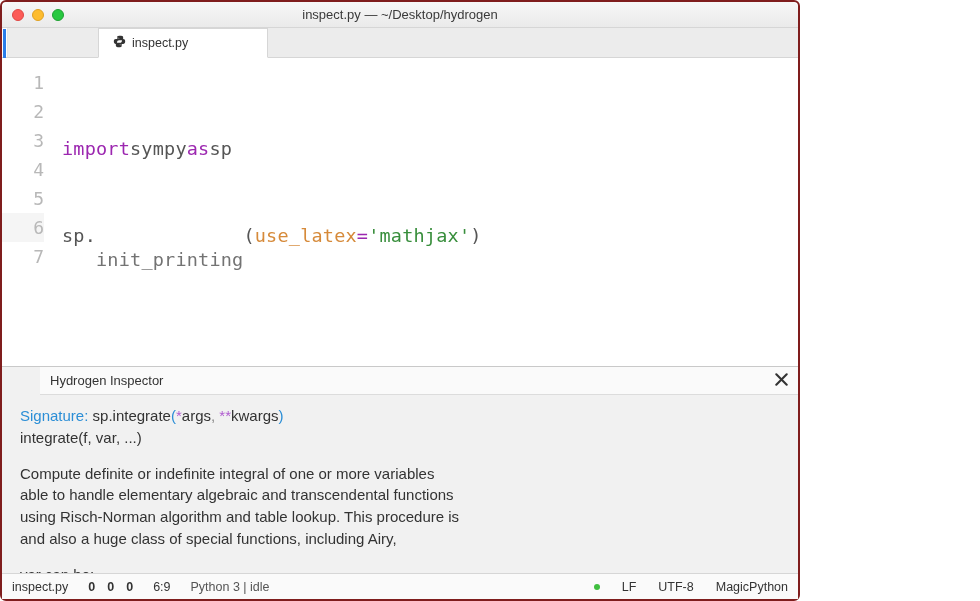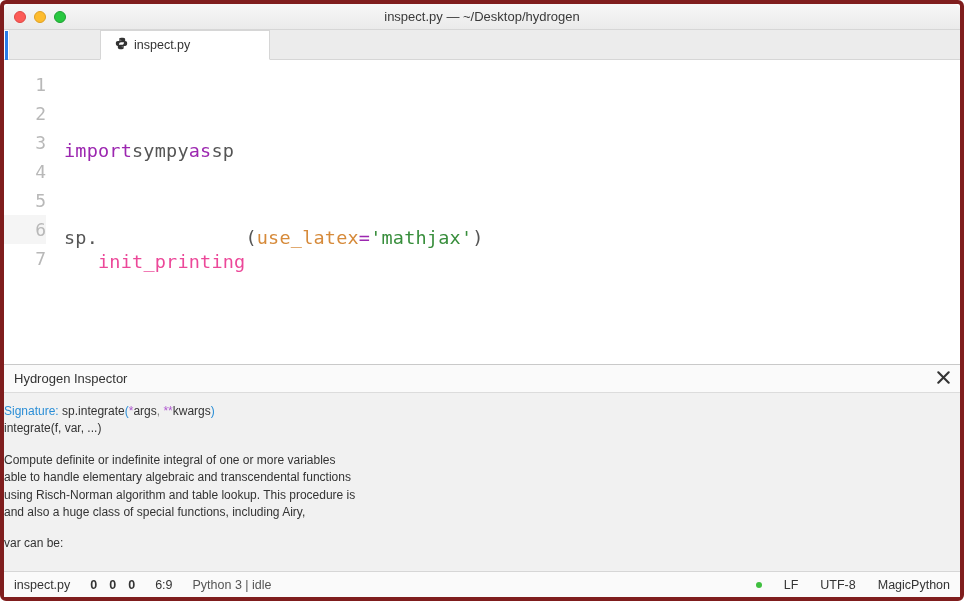--- a/index.html
+++ b/index.html
@@ -1,19 +1,19 @@
 <!DOCTYPE html>
 <html><head>
 <meta charset="utf-8">
 <style>
   * { box-sizing: border-box; margin: 0; padding: 0; }
   html, body { width: 980px; height: 601px; overflow: hidden; font-family: -apple-system, BlinkMacSystemFont, "Helvetica Neue", Arial, sans-serif; }
   .window {
-    width: 964px; height: 601px; background: #fff;
-    border: 4px solid #7f1d1d; border-radius: 6px; position: relative;
+    width: 800px; height: 601px; background: #fff;
+    border: 2px solid #7f1d1d; border-radius: 6px; position: relative;
     display: flex; flex-direction: column;
   }
   .titlebar {
     height: 26px; background: linear-gradient(#f7f7f7,#eaeaea);
     border-bottom: 1px solid #d6d6d6; border-radius: 6px 6px 0 0;
     display: flex; align-items: center; position: relative;
   }
   .traffic { display:flex; gap:8px; margin-left:10px; }
   .tl-btn { width:12px; height:12px; border-radius:50%; }
   .tl-red{background:#fc5b57;border:1px solid #df4744;}
@@ -34,35 +34,35 @@
     font-family: "Menlo","Consolas",monospace;
   }
   .ln-col{ width:60px; padding-top:10px; text-align:right; color:#b8b8b8; font-size:18px; line-height:29px; padding-right:18px;}
   .code-col{ flex:1; padding-top:18px; font-size:18.5px; line-height:29px; color:#555; white-space:pre; letter-spacing:0.2px;}
   .line{ height:29px; display:flex; align-items:center;}
   .line.hl{ background:#f5f5f5;}
   .ln-col .line{ justify-content:flex-end;}
   .tok-kw{ color:#9c27b0; }
   .tok-as{ color:#9c27b0; }
   .tok-id{ color:#555; }
-  .tok-fn{ color:#ec4899;margin-top:48px; }
+  .tok-fn{ color:#737373;margin-top:48px; }
   .tok-arg{ color:#d68a3a; }
   .tok-str{ color:#388e3c; }
   .tok-eq{ color:#9c27b0; }
   .panel{
     background:#f1f1f1; border-top:1px solid #c9c9c9;
     display:flex; flex-direction:column;
   }
   .panel-head{
     height:28px; display:flex; align-items:center; justify-content:space-between;
-    padding:0 10px; font-size:13px; color:#333; border-bottom:1px solid #dcdcdc; background:#fafafa;
+    padding:0 10px; font-size:13px; color:#333; border-bottom:1px solid #dcdcdc; background:#fafafa;margin-left:38px;
   }
   .panel-close{ font-size:17px; color:#444; cursor:pointer; line-height:1;}
   .panel-body{
-    padding:10px 10px 6px 0; font-size:12px; color:#333; line-height:1.45;
+    padding:10px 10px 6px 18px; font-size:15px; color:#333; line-height:1.45;
     font-family: -apple-system, BlinkMacSystemFont, Arial, sans-serif;
     height:178px;
   }
   .sig-label{ color:#2b8ed6; }
   .sig-text{ color:#333; }
   .sig-star{ color:#b05bd0; }
   .sig-comma{ color:#888;}
   .sig-paren{ color:#2b8ed6;}
   .statusbar{
     height:26px; border-top:1px solid #d6d6d6; background:#fafafa;

